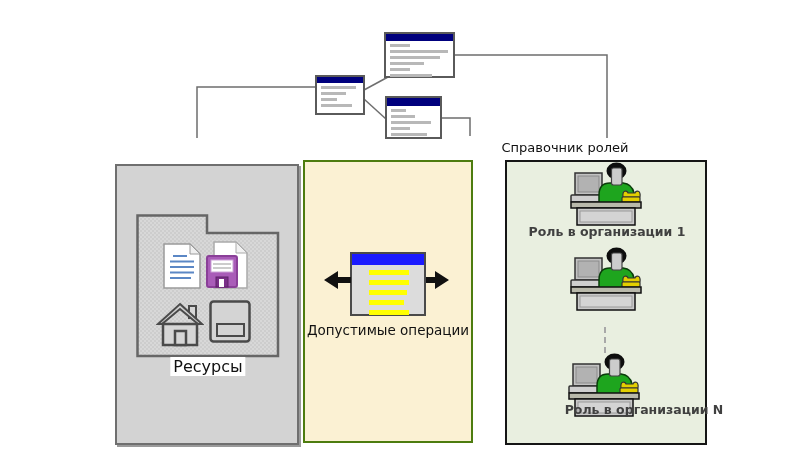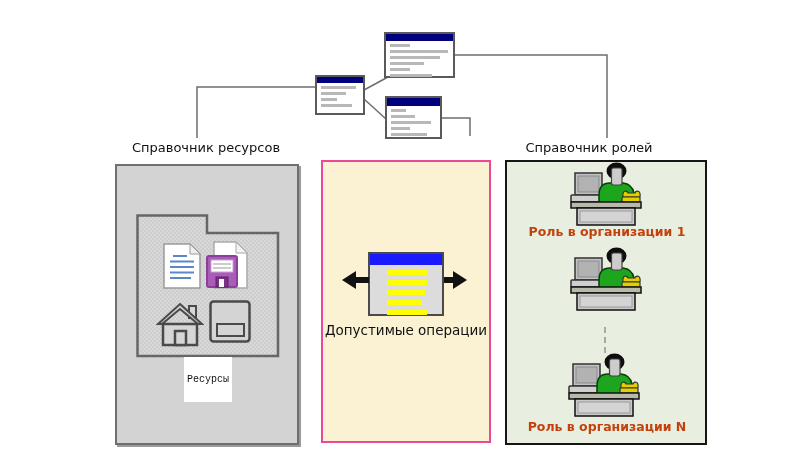--- a/index.html
+++ b/index.html
@@ -9,35 +9,35 @@
   
   .mini-window{position:absolute;background:#fff;border:2px solid #5a5a5a;box-sizing:border-box;z-index:3;}
   .mini-window .bar{width:100%;background:#00007d;}
   .mini-window .ln{height:3px;background:#b8b8b8;margin:3px 0 0 4px;}
   
   .sec-label{position:absolute;transform:translateX(-50%);font-size:13px;color:#111;white-space:nowrap;z-index:4;}
   
   .bigbox{position:absolute;box-sizing:border-box;z-index:2;}
   #resources-box{left:115px;top:164px;width:184px;height:281px;background:#d3d3d3;
     border:2px solid #6f6f6f;box-shadow:2px 2px 0 #9a9a9a;}
-  #operations-box{left:321px;top:160px;width:170px;height:283px;background:#fbf1d3;border:2px solid #ec4899;}
+  #operations-box{left:303px;top:160px;width:170px;height:283px;background:#fbf1d3;border:2px solid #4d7c0f;}
   #roles-box{left:505px;top:160px;width:202px;height:285px;background:#e9efe0;border:2px solid #151515;}
   
   .res-caption{position:absolute;left:91px;top:191px;transform:translateX(-50%);
-    background:#fff;padding:17px 3px;font-size:10px;color:#111;white-space:nowrap;font-family:Liberation Mono, monospace;}
+    background:#fff;padding:0 3px;font-size:16px;color:#111;white-space:nowrap;}
   
   .op-window{position:absolute;left:45px;top:90px;width:76px;height:64px;background:#dcdcdc;
     border:2px solid #4a4a4a;box-sizing:border-box;}
   .op-window .bar{height:11px;background:#1a1aff;}
   .op-window .yln{height:5px;background:#ffff00;margin:5px 0 0 17px;}
   .op-caption{position:absolute;left:83px;top:160px;transform:translateX(-50%);
     font-size:13.5px;color:#111;text-align:center;line-height:17px;white-space:nowrap;}
   
   .role-label{position:absolute;left:100px;transform:translateX(-50%);
-    font-size:12.5px;font-weight:bold;color:#c2410c;white-space:nowrap;}
+    font-size:12.5px;font-weight:bold;color:#404040;white-space:nowrap;}
   .dash-line{position:absolute;left:97px;top:165px;height:26px;width:0;border-left:2px dashed #a8a8a8;}
   svg{display:block;}
 </style>
 </head>
 <body>
 
 <div id="canvas">
 
   <svg class="abs" style="left:0;top:0;z-index:1;" width="809" height="460" viewBox="0 0 809 460">
     <path d="M316,87 H197 V138" fill="none" stroke="#6e6e6e" stroke-width="1.5"></path>
@@ -67,22 +67,21 @@
 
   <div class="mini-window" style="left:385px;top:96px;width:57px;height:43px;">
     <div class="bar" style="height:8px;"></div>
     <div class="ln" style="width:15px;"></div>
     <div class="ln" style="width:24px;"></div>
     <div class="ln" style="width:40px;"></div>
     <div class="ln" style="width:19px;"></div>
     <div class="ln" style="width:36px;"></div>
   </div>
 
-  <div class="sec-label" style="left:206px;top:140px;">Справочник ресурсов</div>
-  <div class="sec-label" style="left:589px;top:140px;">Справочник ролей</div>
+  <div class="sec-label" style="left:565px;top:140px;">Справочник ролей</div>
 
   <div class="bigbox" id="resources-box">
 
     <svg class="abs" style="left:19px;top:48px;" width="144" height="144" viewBox="0 0 144 144">
       <defs>
         <pattern id="chk" width="4" height="4" patternUnits="userSpaceOnUse">
           <rect width="4" height="4" fill="#d8d8d8"></rect>
           <rect width="2" height="2" fill="#cdcdcd"></rect>
           <rect x="2" y="2" width="2" height="2" fill="#cdcdcd"></rect>
         </pattern>
@@ -170,16 +169,16 @@
 
     <svg class="abs" style="left:63px;top:85px;" width="72" height="64" viewBox="0 0 72 64">
       <use href="#desk-person" xlink:href="#desk-person"></use>
     </svg>
 
     <div class="dash-line"></div>
 
     <svg class="abs" style="left:61px;top:191px;" width="72" height="64" viewBox="0 0 72 64">
       <use href="#desk-person" xlink:href="#desk-person"></use>
     </svg>
-    <div class="role-label" style="top:257px;">Роль в организации N</div>
+    <div class="role-label" style="top:240px;margin-left:37px;">Роль в организации N</div>
   </div>
 
 </div>
 
 </body></html>

